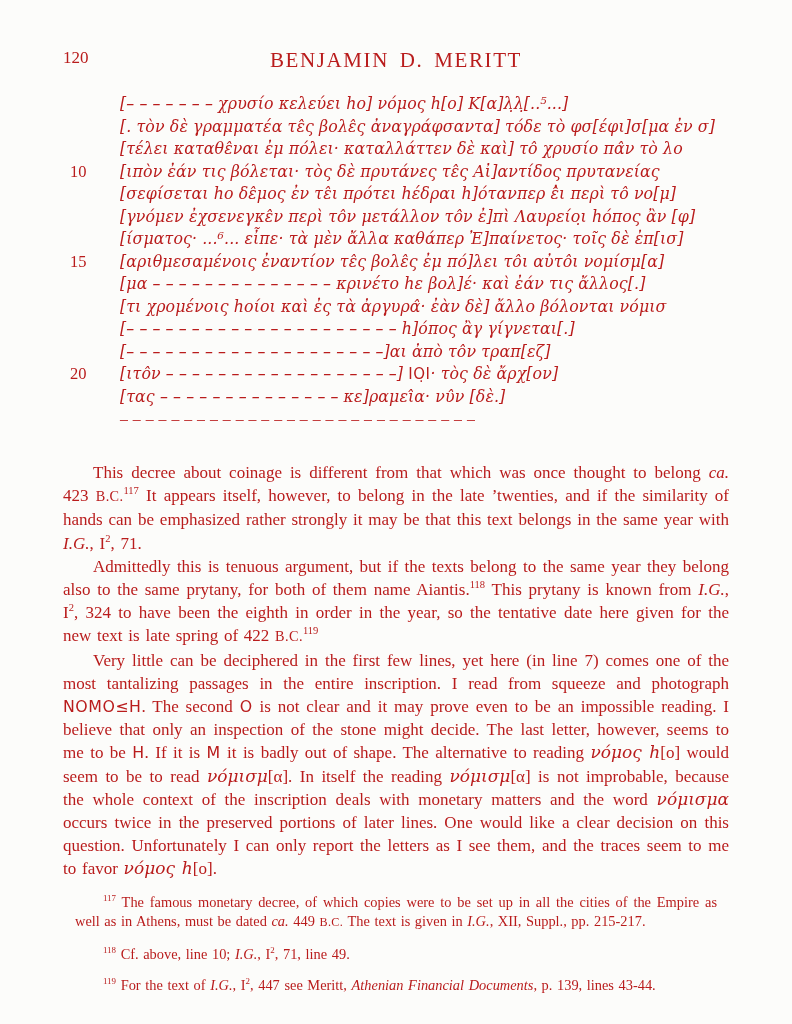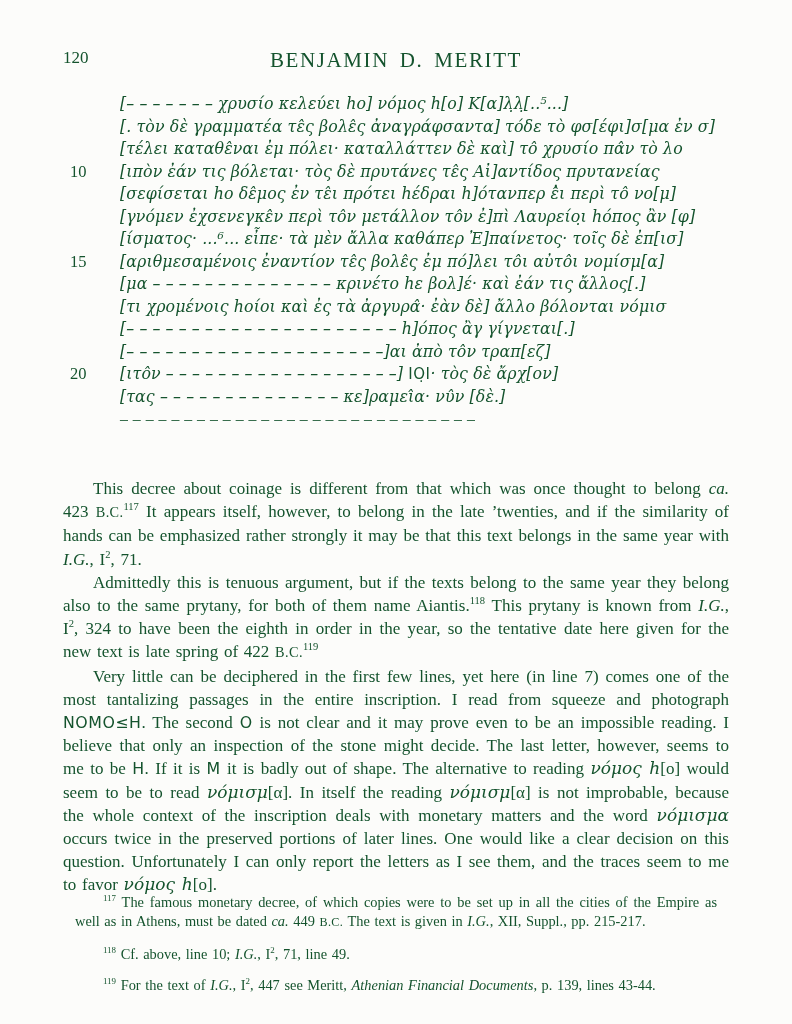--- a/index.html
+++ b/index.html
@@ -1,38 +1,38 @@
 <!DOCTYPE html>
 <html><head>
 <meta charset="utf-8">
 <style>
   html,body { margin:0; padding:0; background:#d8d8d8; }
   .page {
     position:relative;
     width:792px; height:1024px;
     margin:0 auto;
     background:#fcfcfa;
-    color:#14532d;
+    color:#b91c1c;
     font-family:"Liberation Serif", serif;
     overflow:hidden;
   }
   
   .header { position:absolute; top:48px; left:63px; right:63px; height:22px; }
   .pagenum { position:absolute; left:0; top:0; font-size:17px; }
   .title   { text-align:center; font-size:21px; letter-spacing:1.6px; word-spacing:4px; }
 
   
   .inscription { position:absolute; top:93px; left:63px; }
   .insc-row  { display:flex; line-height:22.5px; }
   .insc-num  { width:57px; flex:0 0 57px; font-size:16.5px; font-style:normal; padding-left:7px; box-sizing:border-box; }
   .insc-text { font-size:15.8px; letter-spacing:0.1px; }
   .insc-sep  { font-size:15.8px; font-style:normal; letter-spacing:0.5px; }
 
   
-  .body-text { position:absolute; top:477px; left:63px; width:666px;
+  .body-text { position:absolute; top:461px; left:63px; width:666px;
                font-size:17px; line-height:23.2px; text-align:justify; word-spacing:1.5px; }
   .para { margin:0; text-indent:30px; }
 
   
   .footnotes { position:absolute; top:881px; left:63px; width:666px;
                font-size:14.4px; line-height:19.4px; text-align:justify; word-spacing:1px; }
   .fn { margin:12px; text-indent:28px; }
 
   
   .seg-r  { }

